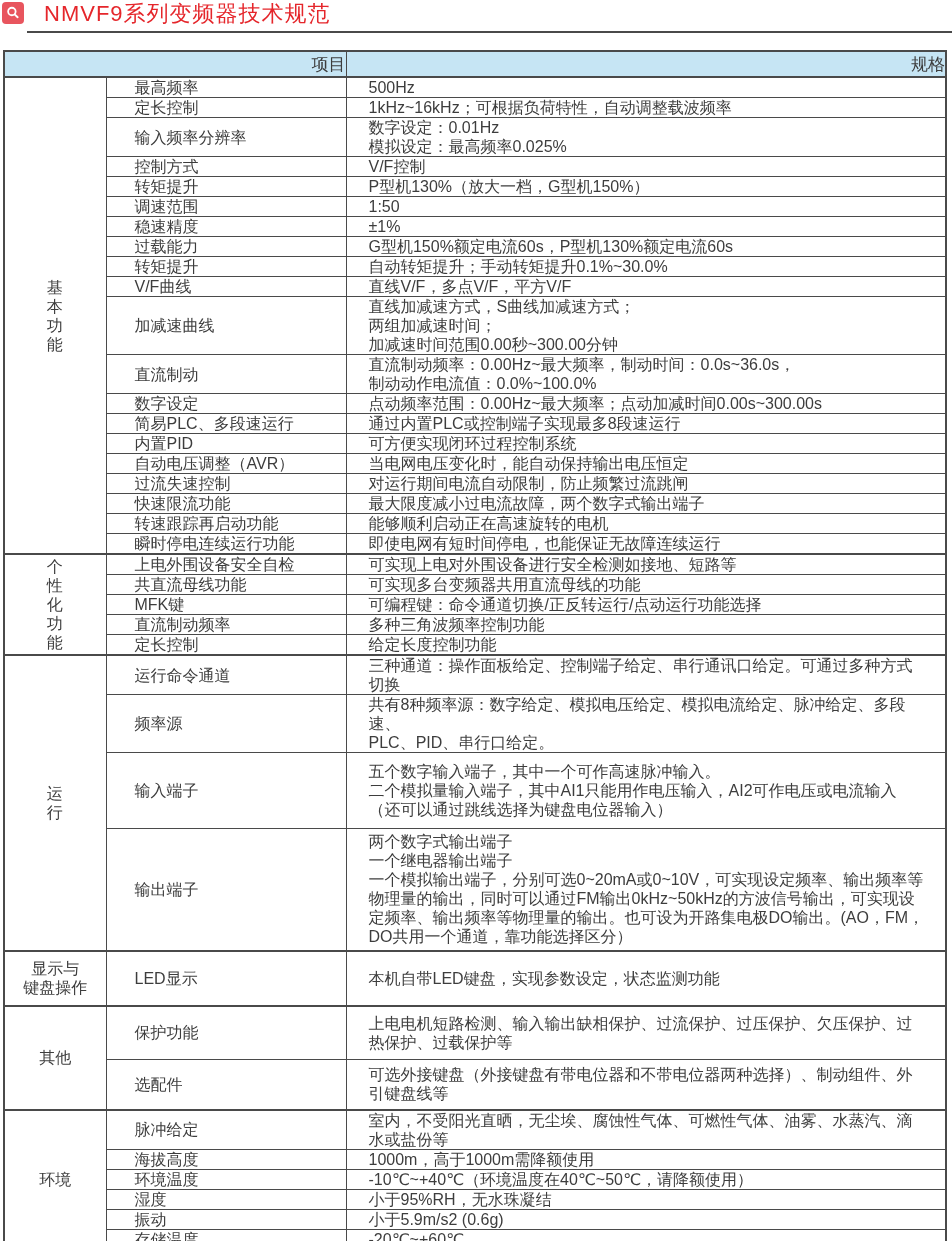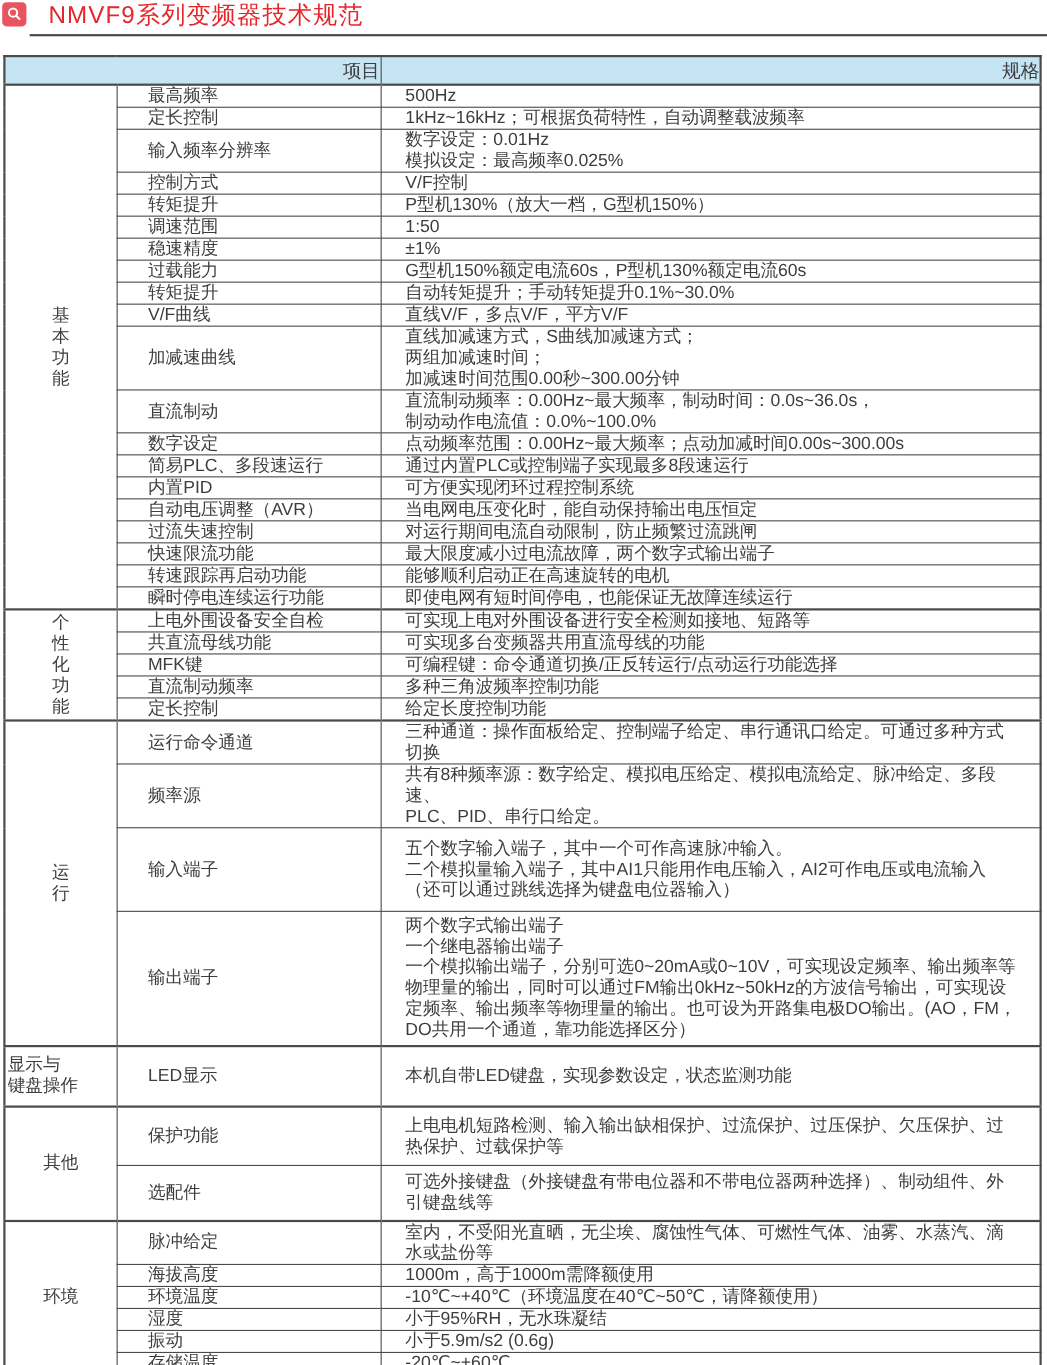--- a/index.html
+++ b/index.html
@@ -55,22 +55,22 @@
     font-size: 17px;
     font-weight: normal;
     text-align: right;
     border-bottom: 2px solid #4a4a4a;
   }
   tbody tr { height: 19px; }
   tr.sec-start td { border-top: 2px solid #4a4a4a; }
   td.cell-item { padding-left: 28px; padding-right: 6px; }
   td.cell-spec { padding-left: 22px; padding-right: 20px; white-space: pre-line; }
   td.cell-cat  { text-align: center; padding: 2px; }
-  td.cat-v div { width: 17px; margin: 0 auto; word-break: break-all; text-align: center; }
-  td.cat-wrap div { white-space: pre-line; text-align: left; }
+  td.cat-v div { width: 17px; margin: 0 auto; word-break: break-all; text-align: left; }
+  td.cat-wrap div { white-space: pre-line; text-align: center; }
 </style>
 </head>
 <body>
 
 <div class="title-bar">
   <span class="title-icon">
     <svg width="18" height="18" viewBox="0 0 24 24" aria-hidden="true">
       <circle cx="10.5" cy="10" r="5" stroke="#ffffff" stroke-width="2.4" fill="none"></circle>
       <line x1="14.2" y1="13.8" x2="18.2" y2="17.6" stroke="#ffffff" stroke-width="2.6" stroke-linecap="round"></line>
     </svg>

